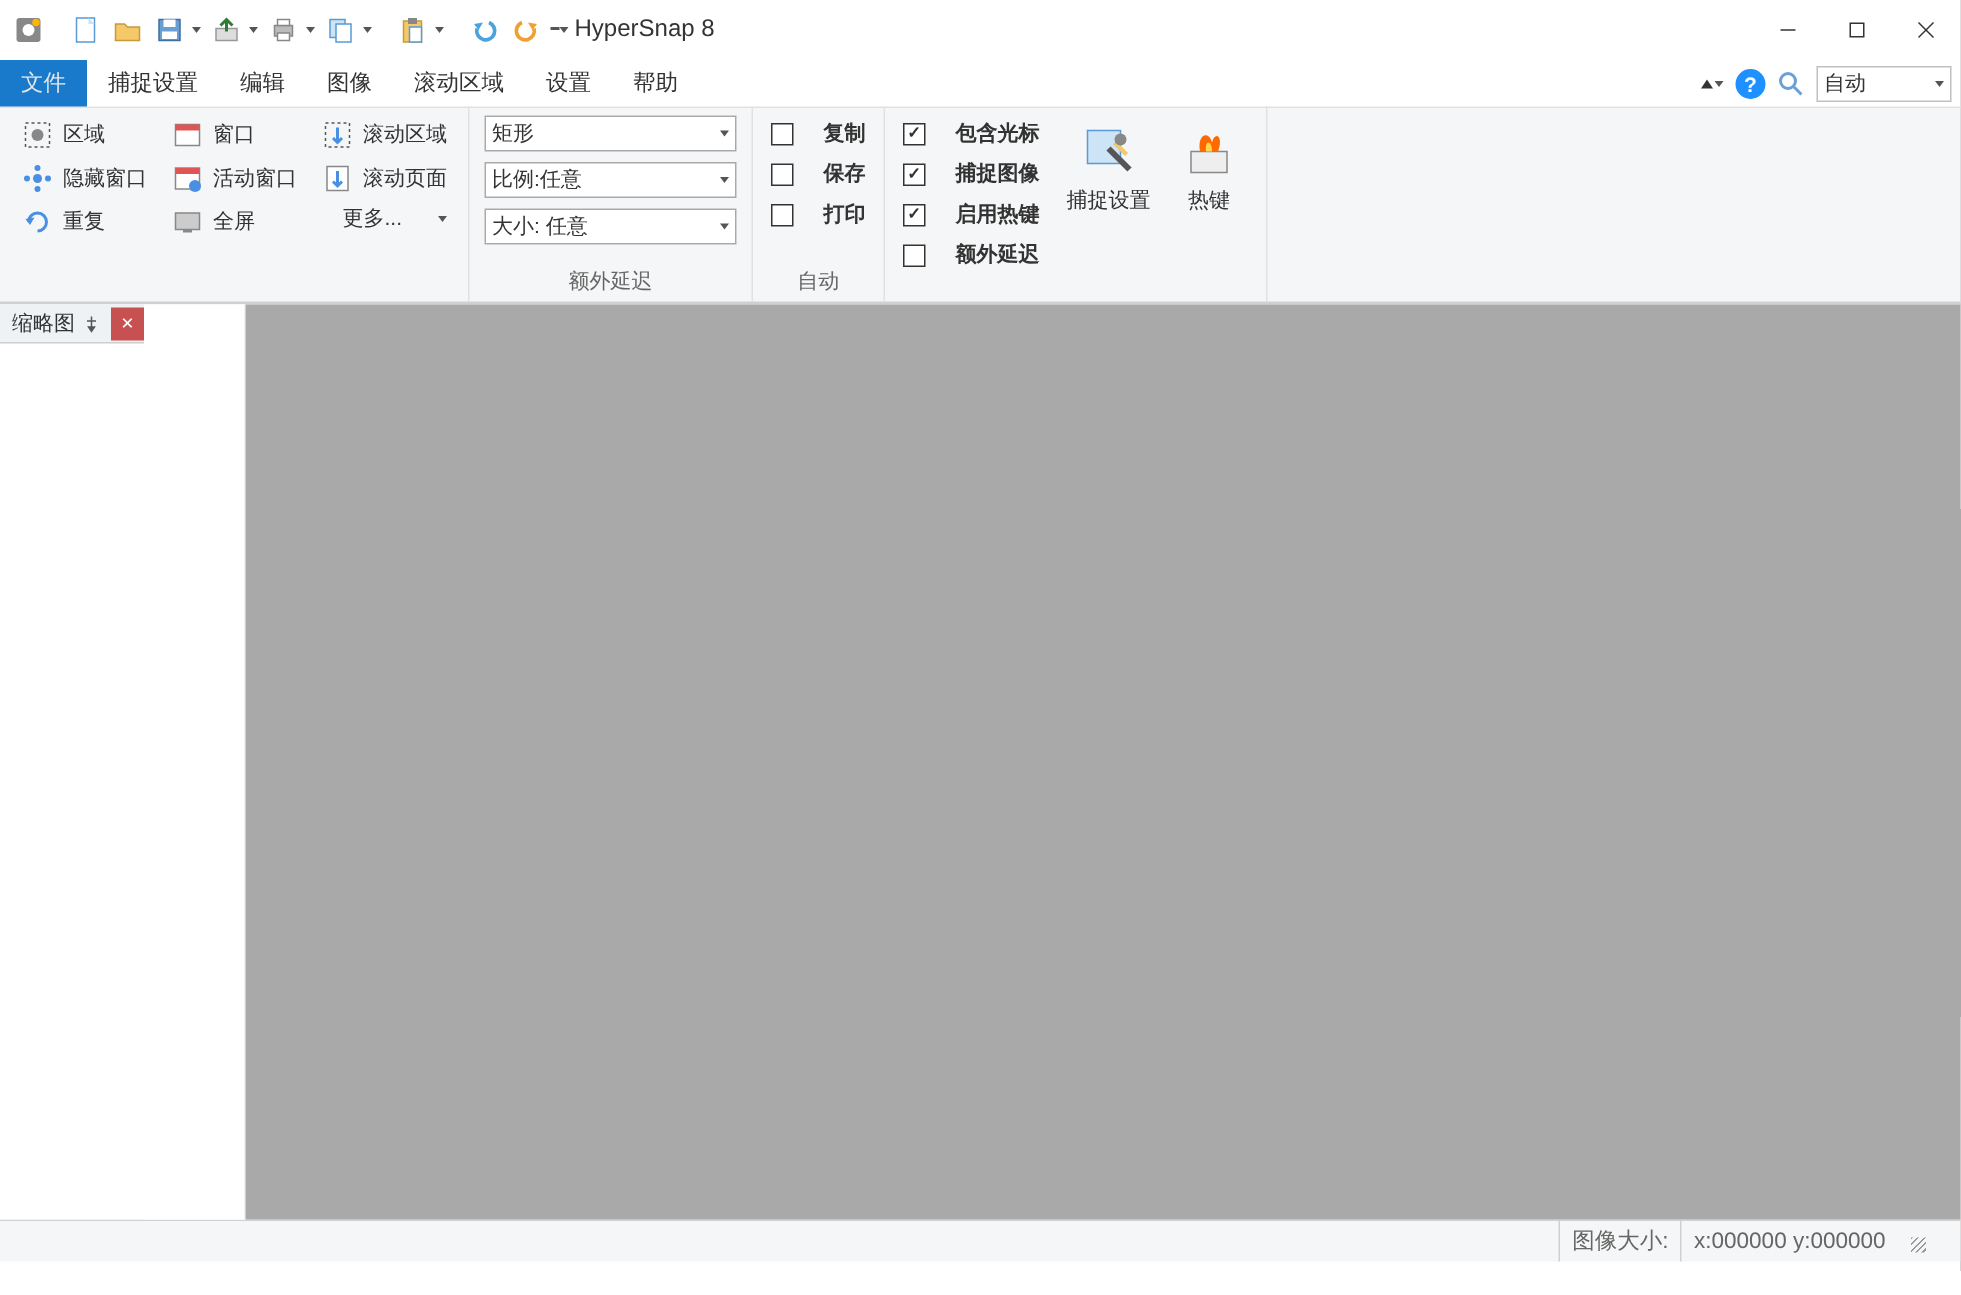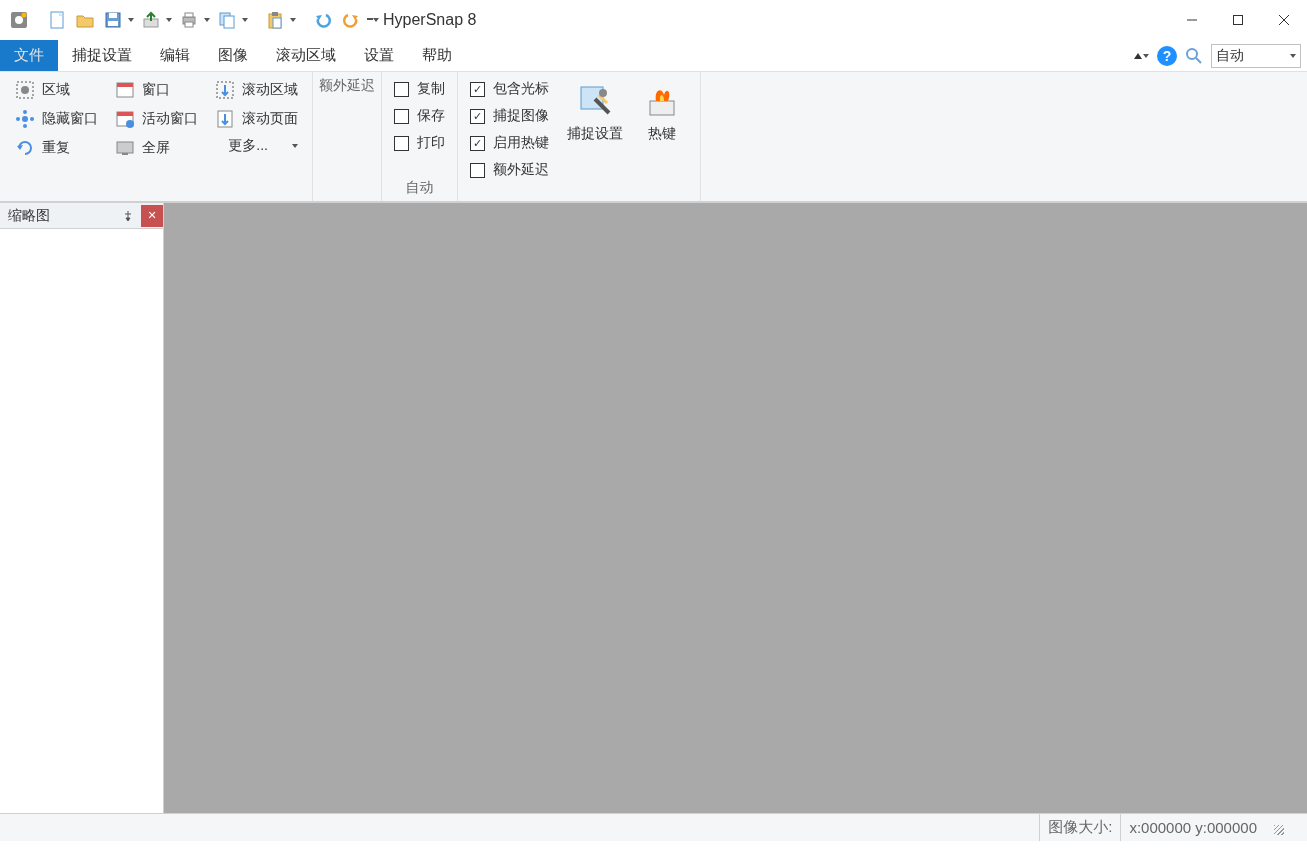--- a/index.html
+++ b/index.html
@@ -29,28 +29,28 @@
 
 .ribbon { height:130px; background:#f5f6f7; border-bottom:1px solid #d0d0d0; display:flex; }
 .ribbon-group { display:flex; flex-direction:column; border-right:1px solid #e1e1e1; padding:3px 6px 2px; }
 .ribbon-group-body { flex:1; display:flex; }
 .ribbon-group-label { text-align:center; font-size:14px; color:#666; padding:2px 0; }
 .rcol { display:flex; flex-direction:column; gap:3px; padding:2px 4px; }
 .ritem { display:flex; align-items:center; gap:6px; padding:2px 4px; border-radius:2px; white-space:nowrap; }
 .ricon { width:22px; height:22px; display:flex; align-items:center; justify-content:center; }
 .combo { height:24px; border:1px solid #a9a9a9; background:#fff; display:flex; align-items:center; padding:0 4px; width:168px; justify-content:space-between; margin:2px 0;}
 .combo span:first-child { flex:1; }
-.chk { display:flex; align-items:center; gap:8px; padding:3px 2px; }
+.chk { display:flex; align-items:center; gap:20px; padding:3px 2px;font-weight:bold; }
 .chk-box { width:15px; height:15px; border:1px solid #333; display:flex; align-items:center; justify-content:center; font-size:11px; line-height:1; background:#fff;}
 .big-btn { display:flex; flex-direction:column; align-items:center; justify-content:center; padding:4px 8px; gap:4px; border-radius:2px; }
 .big-icon { width:40px; height:40px; display:flex; align-items:center; justify-content:center; }
 
 
 .main { height:611px; display:flex; border-top:1px solid #d0d0d0;}
-.thumb-panel { width:164px; background:#fff; border-right:1px solid #d0d0d0; display:flex; flex-direction:column;justify-content:flex-end; }
+.thumb-panel { width:164px; background:#fff; border-right:1px solid #d0d0d0; display:flex; flex-direction:row;justify-content:flex-end; }
 .thumb-header { height:26px; background:#eef2f5; border-bottom:1px solid #d0d0d0; display:flex; align-items:center; padding-left:8px; font-size:14px;}
 .thumb-header .spacer { flex:1; }
 .pin-btn { width:22px; height:22px; display:flex; align-items:center; justify-content:center; }
 .close-panel { width:22px; height:22px; background:#c75050; color:#fff; display:flex; align-items:center; justify-content:center; font-size:11px; margin-left:2px;}
 .canvas { flex:1; background:#a9a9a9; }
 
 
 .status-bar { height:28px; border-top:1px solid #d0d0d0; display:flex; align-items:center; background:#f5f6f7; font-size:15px; color:#666; padding:0 22px;}
 .status-bar .fill { flex:1; }
 .status-cell { padding:0 8px; border-left:1px solid #d0d0d0; height:100%; display:flex; align-items:center;}
@@ -296,20 +296,36 @@
           </div>
         <div class="ritem" style="justify-content:flex-end;gap:24px;">
             <span>更多...</span>
             <div class="caret-down"></div>
           </div>
       </div>
     </div>
   </div>
 
   <div class="ribbon-group">
+    <div class="ribbon-group-body">
+      <div class="rcol" style="padding-top:0;">
+        <div class="combo">
+            <span>矩形</span>
+            <div class="caret-down"></div>
+          </div>
+        <div class="combo">
+            <span>比例:任意</span>
+            <div class="caret-down"></div>
+          </div>
+        <div class="combo">
+            <span>大小: 任意</span>
+            <div class="caret-down"></div>
+          </div>
+      </div>
+    </div>
     <div class="ribbon-group-label">额外延迟</div>
   </div>
 
   <div class="ribbon-group">
     <div class="ribbon-group-body">
       <div class="rcol">
         <label class="chk">
             <span class="chk-box"></span>
             <span>复制</span>
           </label>

